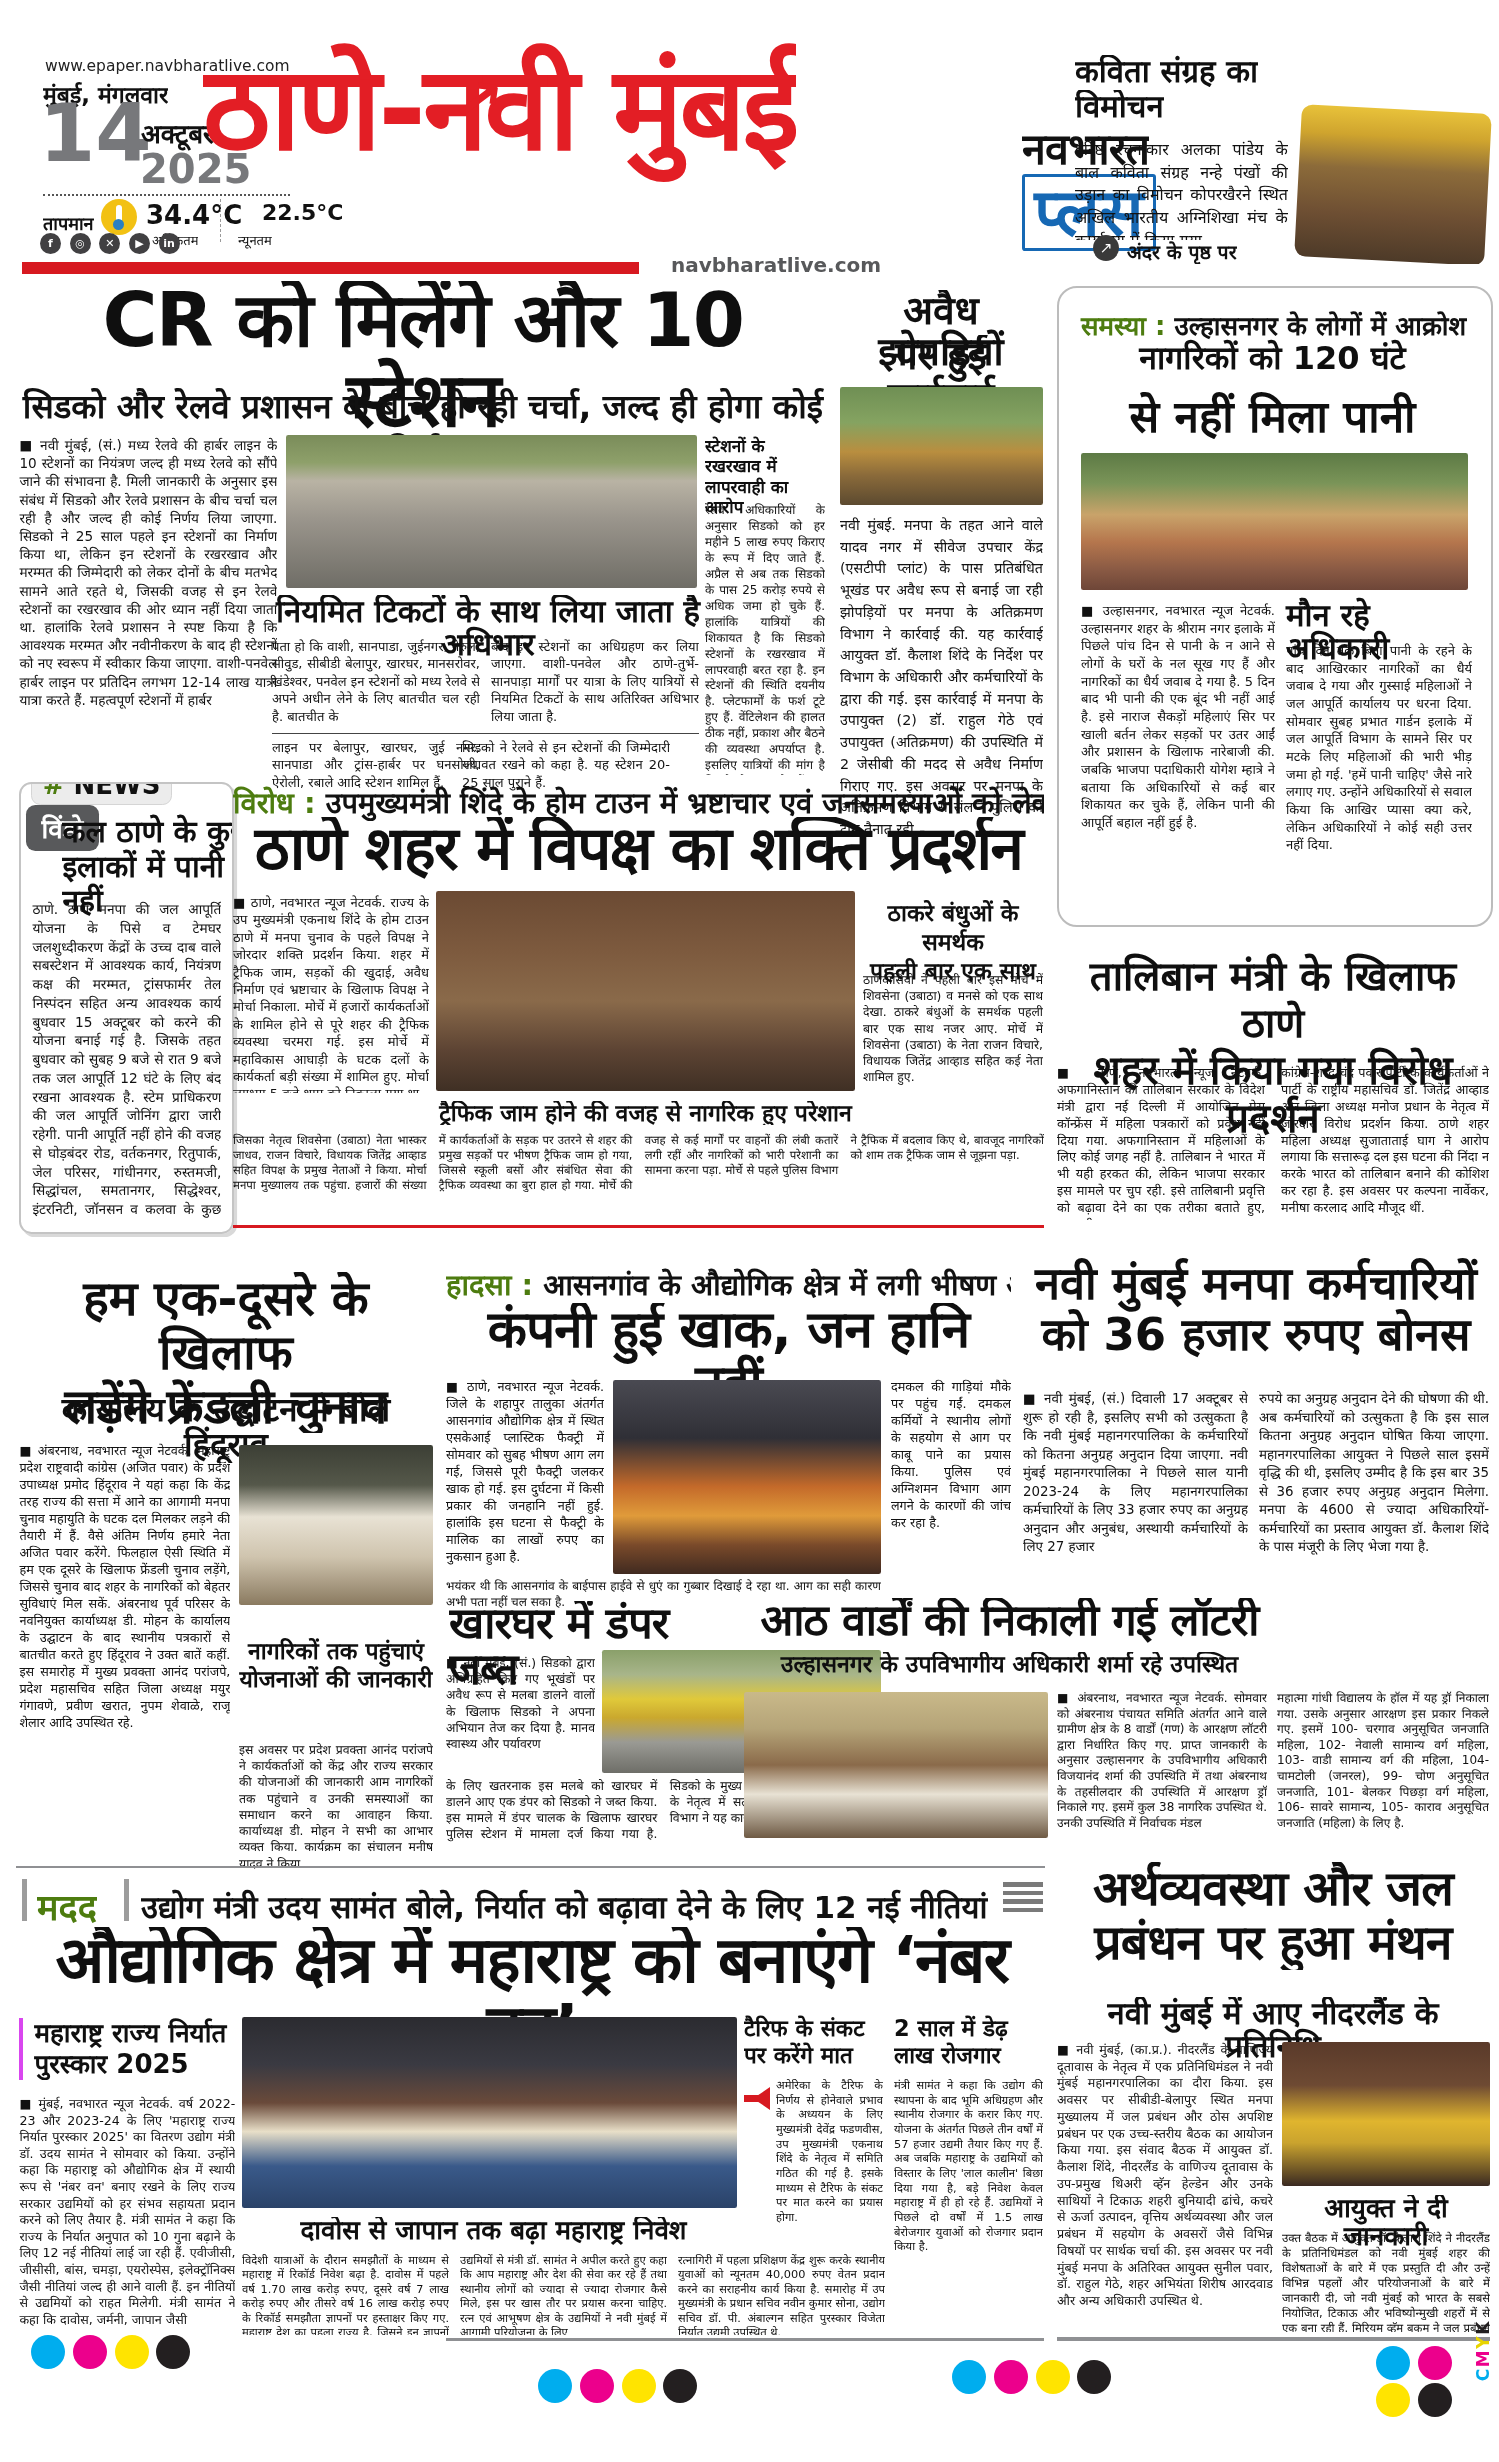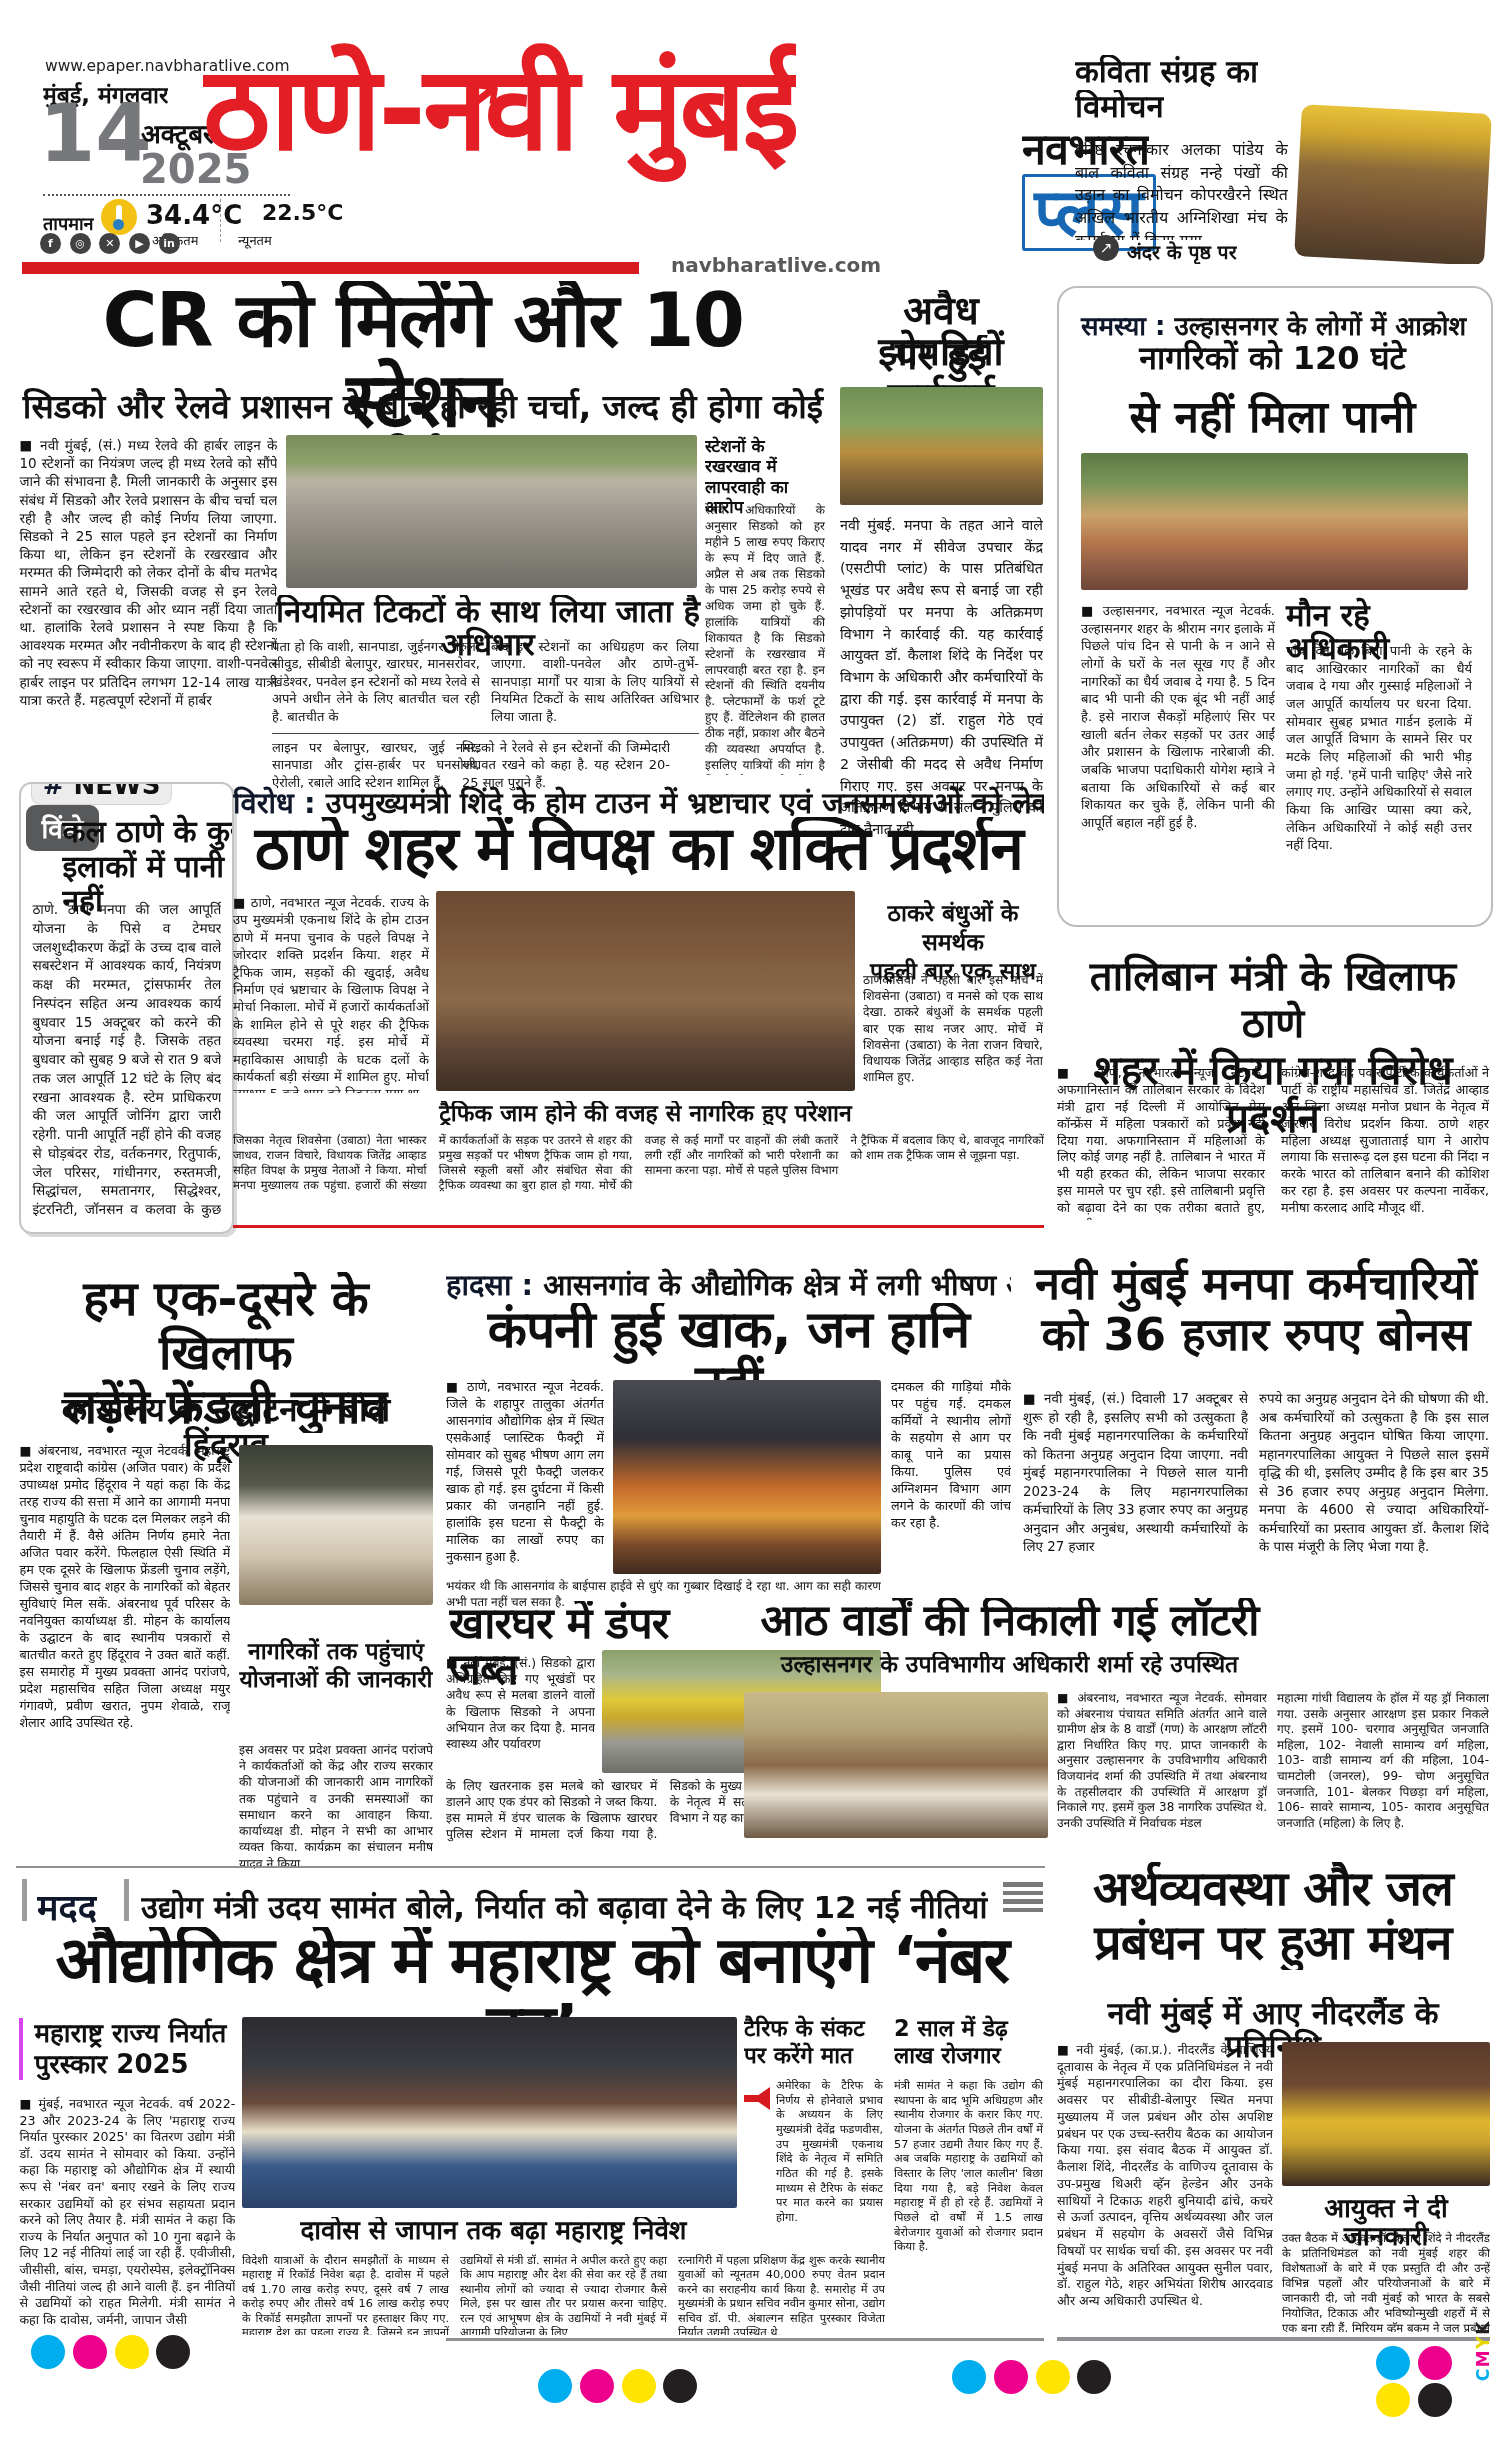--- a/index.html
+++ b/index.html
@@ -2,21 +2,21 @@
 <html style="font-size:12.4px"><head>
 <meta charset="utf-8">
 <style>
   html,body{margin:0;padding:0;background:#e9e9e9;}
   .page{position:relative;width:1500px;height:2462px;background:#ffffff;margin:0 auto;
         font-family:"DejaVu Sans","Liberation Sans",sans-serif;color:#111;}
   .t{position:absolute;overflow:hidden;}
   .b{font-weight:700;}
   .j{text-align:justify;}
   .c{text-align:center;}
-  .red{color:#0f172a;}
+  .red{color:#4d7c0f;}
   .gray{color:#77787b;}
   .body-txt{font-size:13px;line-height:1.34;color:#121212;}
   .hl{font-weight:700;color:#0f0f0f;line-height:1.06;}
   .rule{position:absolute;background:#d71920;}
   .grule{position:absolute;background:#8f9093;}
   .photo{position:absolute;border-radius:2.3px;}
   .dot{width:34px;height:34px;border-radius:50%;display:inline-block;margin-right:7.8px;}
   .soc{width:21px;height:21px;border-radius:50%;background:#414042;color:#fff;display:inline-block;
        text-align:center;line-height:21px;font-size:11px;font-weight:700;margin-right:4.7px;}
   .pill{display:inline-block;border-radius:9.3px;font-weight:700;}

